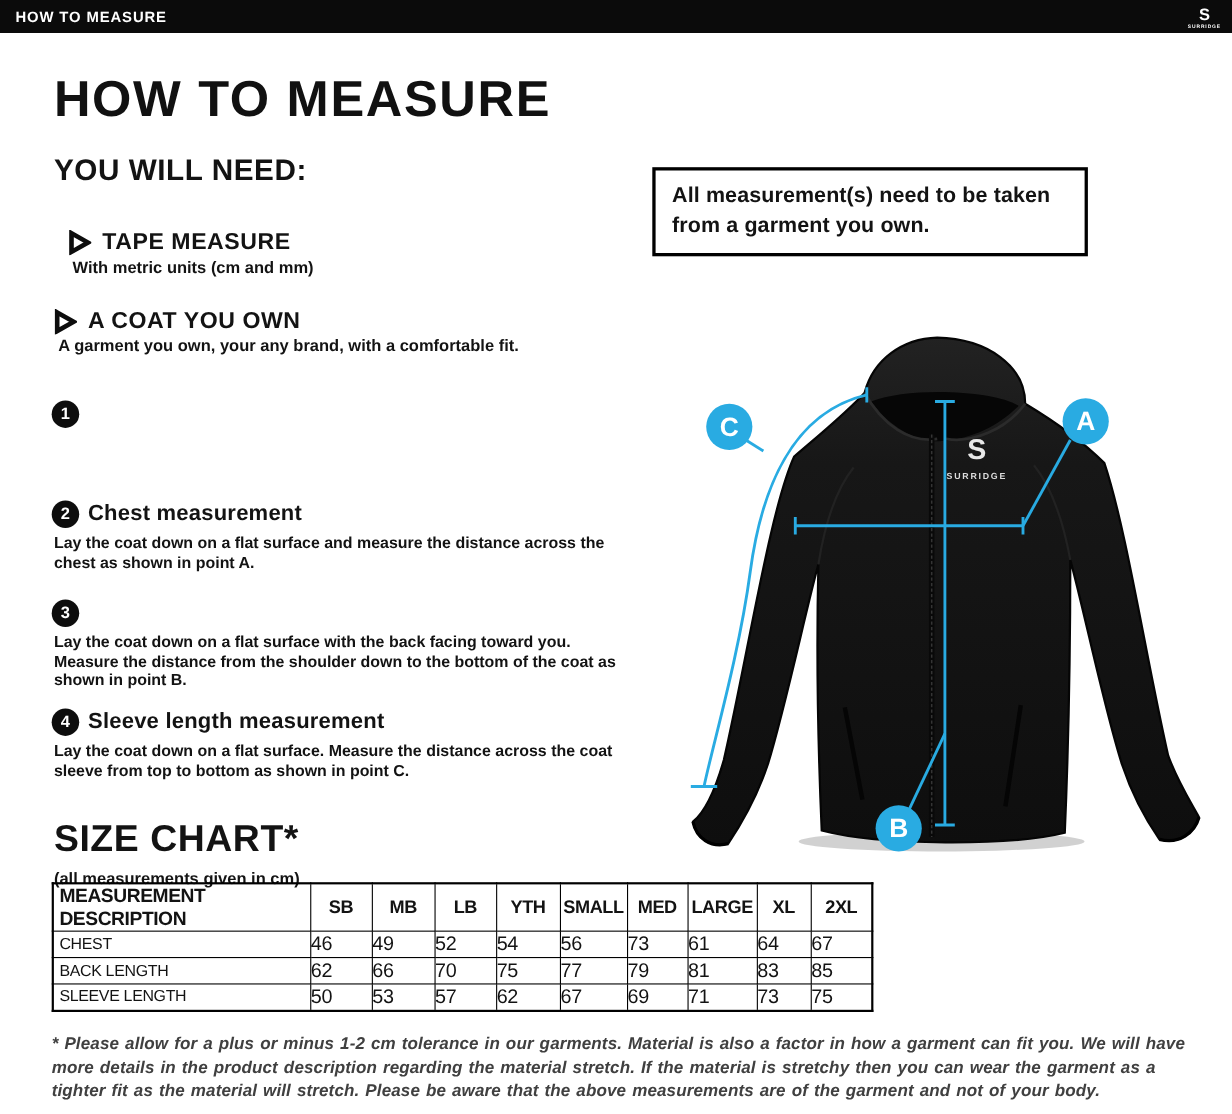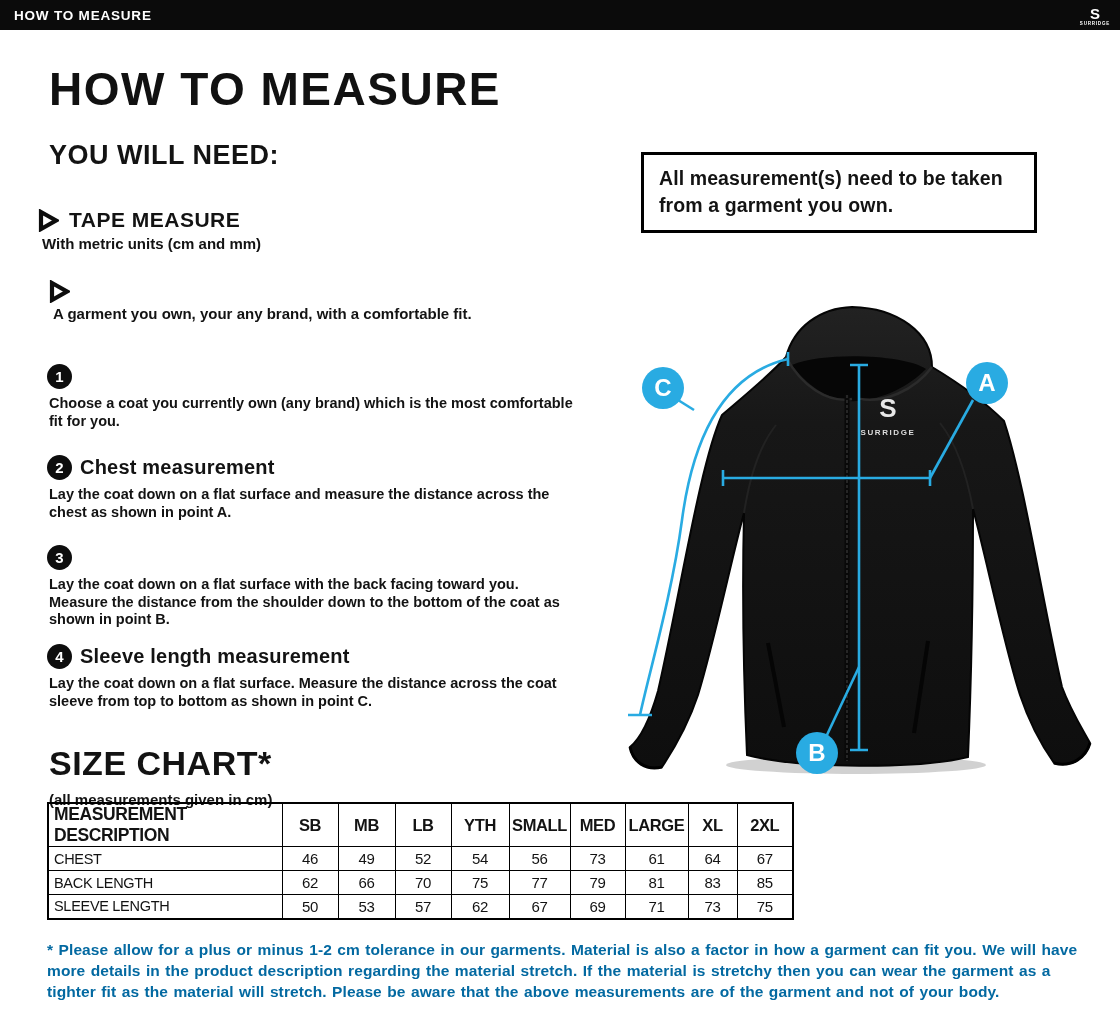--- a/index.html
+++ b/index.html
@@ -23,77 +23,77 @@
   .need-title{font-size:21px;font-weight:800;letter-spacing:.5px;}
   .need-desc{font-size:15px;font-weight:700;}
   
   .step-head{display:flex;align-items:center;gap:8px;}
   .step-num{width:25px;height:25px;border-radius:50%;background:#0d0d0d;color:#fff;
     display:flex;align-items:center;justify-content:center;font-size:15px;font-weight:800;flex:0 0 25px;}
   .step-title{font-size:20px;font-weight:800;letter-spacing:.2px;}
   .step-body{font-size:14.5px;font-weight:700;line-height:17.5px;width:530px;}
   
   .callout{left:593px;top:152px;width:396px;height:81px;border:3px solid #000;box-sizing:border-box;
-    padding:10px 15px;font-size:19.5px;font-weight:800;line-height:27px;letter-spacing:.1px;margin-left:48px;}
+    padding:10px 15px;font-size:19.5px;font-weight:800;line-height:27px;letter-spacing:.1px;}
   
   .size-chart-head{left:49px;top:744px;display:flex;align-items:baseline;gap:8px;flex-direction:column;}
   .size-chart-title{font-size:34px;font-weight:800;letter-spacing:.5px;}
   .size-chart-sub{font-size:15px;font-weight:700;text-align:center;}
   table.size{left:47px;top:802px;position:absolute;border-collapse:collapse;table-layout:fixed;
     border:2px solid #000;}
   table.size th,table.size td{border:1px solid #000;padding:0;box-sizing:border-box;
     font-family:"Liberation Sans",sans-serif;}
   table.size thead th{font-size:16.5px;font-weight:700;letter-spacing:-0.4px;height:31px;text-align:center;}
   table.size thead th.desc{text-align:left;padding-left:5px;font-size:17.5px;}
   tr.metric-row td{height:21px;font-size:12.5px;font-weight:700;letter-spacing:-0.3px;padding-left:5px;}
-  tr.data-row td{height:24px;font-size:15px;text-align:center;letter-spacing:-0.3px;}
+  tr.data-row td{height:24px;font-size:18px;letter-spacing:-0.3px;}
   tr.data-row td.label{text-align:left;padding-left:5px;font-size:14.5px;}
   
-  .disclaimer{left:47px;top:939px;width:1050px;font-size:15.5px;font-weight:700;
-    line-height:21px;letter-spacing:.1px;word-spacing:1px;color:#0369a1;}
+  .disclaimer{left:47px;top:939px;width:1050px;font-size:15.5px;font-weight:700;font-style:italic;
+    line-height:21px;letter-spacing:.1px;word-spacing:1px;color:#404040;}
   svg text{font-family:"Liberation Sans",sans-serif;}
 </style>
 </head>
 <body>
 
 <div class="abs topbar">
   <div class="topbar-title">HOW TO MEASURE</div>
   <div class="topbar-logo">
     <span class="smark">S</span>
     <span class="brand">SURRIDGE</span>
   </div>
 </div>
 
 <div class="abs h1">HOW TO MEASURE</div>
 <div class="abs h2">YOU WILL NEED:</div>
 
-<div class="abs" style="left:38px;top:208px;">
+<div class="abs" style="left:62px;top:208px;">
   <div class="need-item">
     <svg width="21" height="23" viewBox="0 0 21 23">
       <polygon points="3,3 18,11.5 3,20" fill="none" stroke="#0d0d0d" stroke-width="4.2" stroke-linejoin="miter"></polygon>
     </svg>
     <span class="need-title">TAPE MEASURE</span>
   </div>
   <div class="need-desc" style="margin-top:3px;margin-left:4px;">With metric units (cm and mm)</div>
 </div>
 
 <div class="abs" style="left:49px;top:280px;">
   <div class="need-item">
     <svg width="21" height="23" viewBox="0 0 21 23">
       <polygon points="3,3 18,11.5 3,20" fill="none" stroke="#0d0d0d" stroke-width="4.2" stroke-linejoin="miter"></polygon>
     </svg>
+    <span class="need-title">A COAT YOU OWN</span>
   </div>
   <div class="need-desc" style="margin-top:2px;margin-left:4px;">A garment you own, your any brand, with a comfortable fit.</div>
 </div>
 
 <div class="abs" style="left:47px;top:364px;">
   <div class="step-head">
     <span class="step-num">1</span>
   </div>
-  <div class="step-body" style="margin-top:6px;margin-left:2px;">Choose a coat you currently own (any brand) which is the most comfortable fit for you.</div>
 </div>
 
 <div class="abs" style="left:47px;top:455px;">
   <div class="step-head">
     <span class="step-num">2</span>
     <span class="step-title">Chest measurement</span>
   </div>
   <div class="step-body" style="margin-top:6px;margin-left:2px;">Lay the coat down on a flat surface and measure the distance across the chest as shown in point A.</div>
 </div>
 

